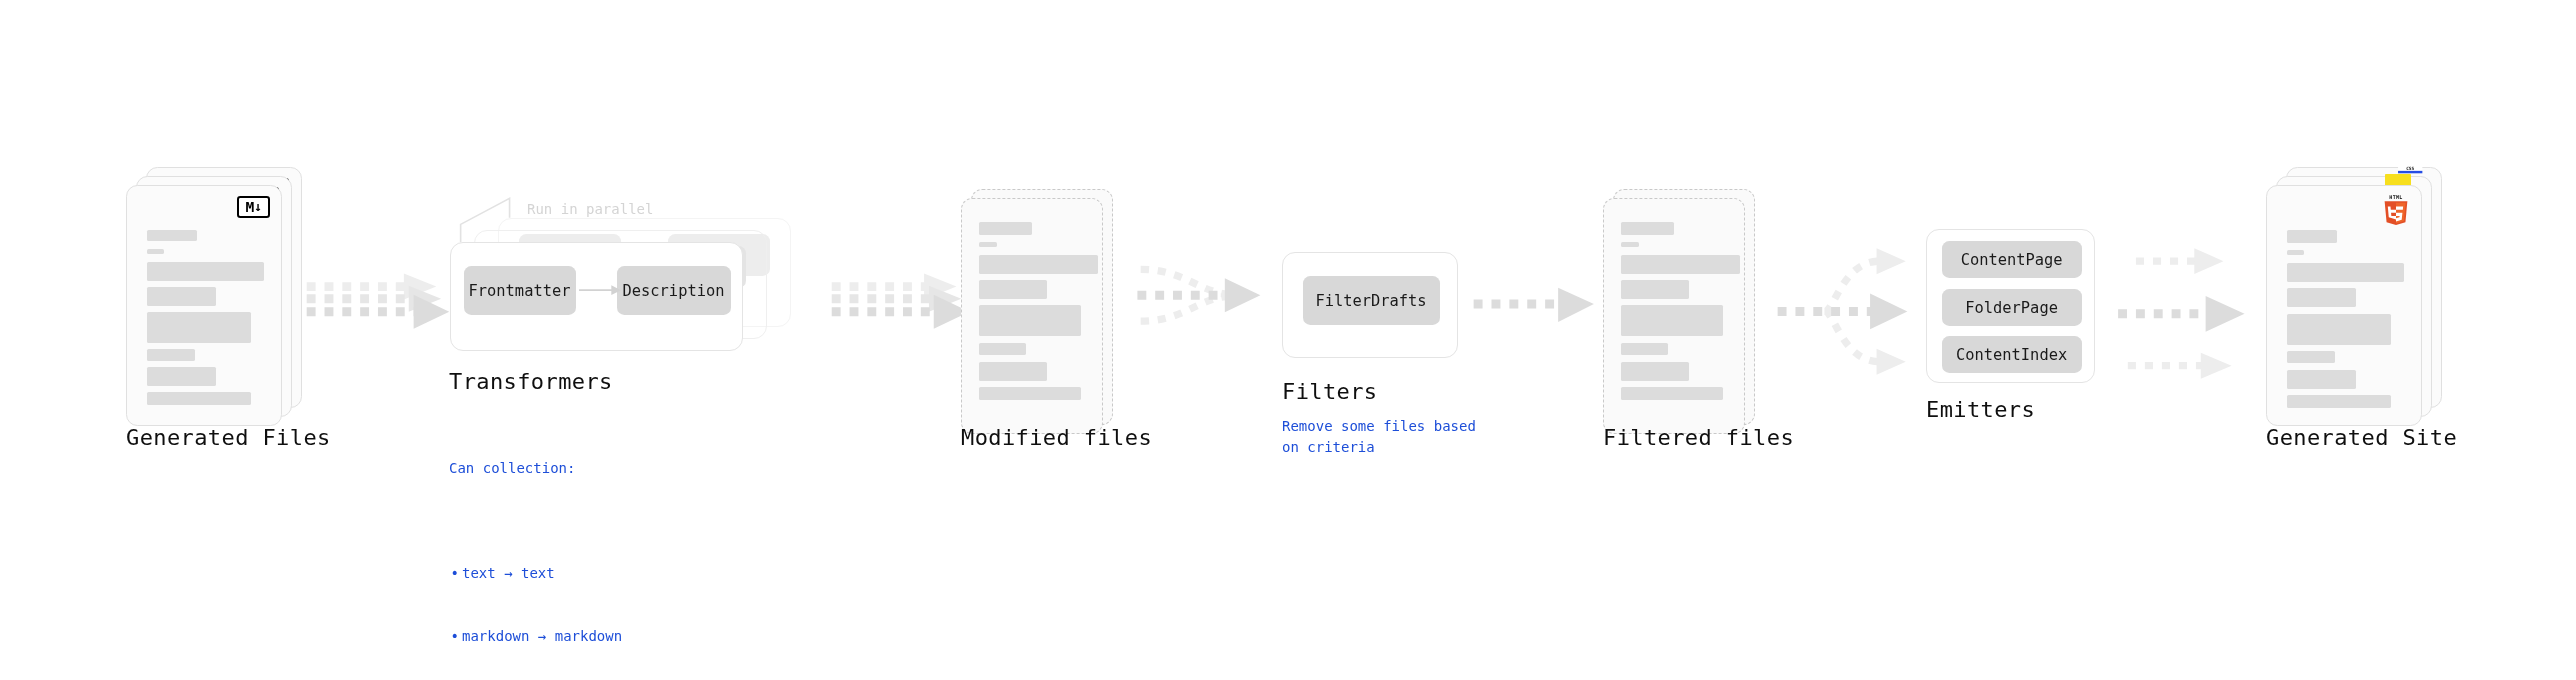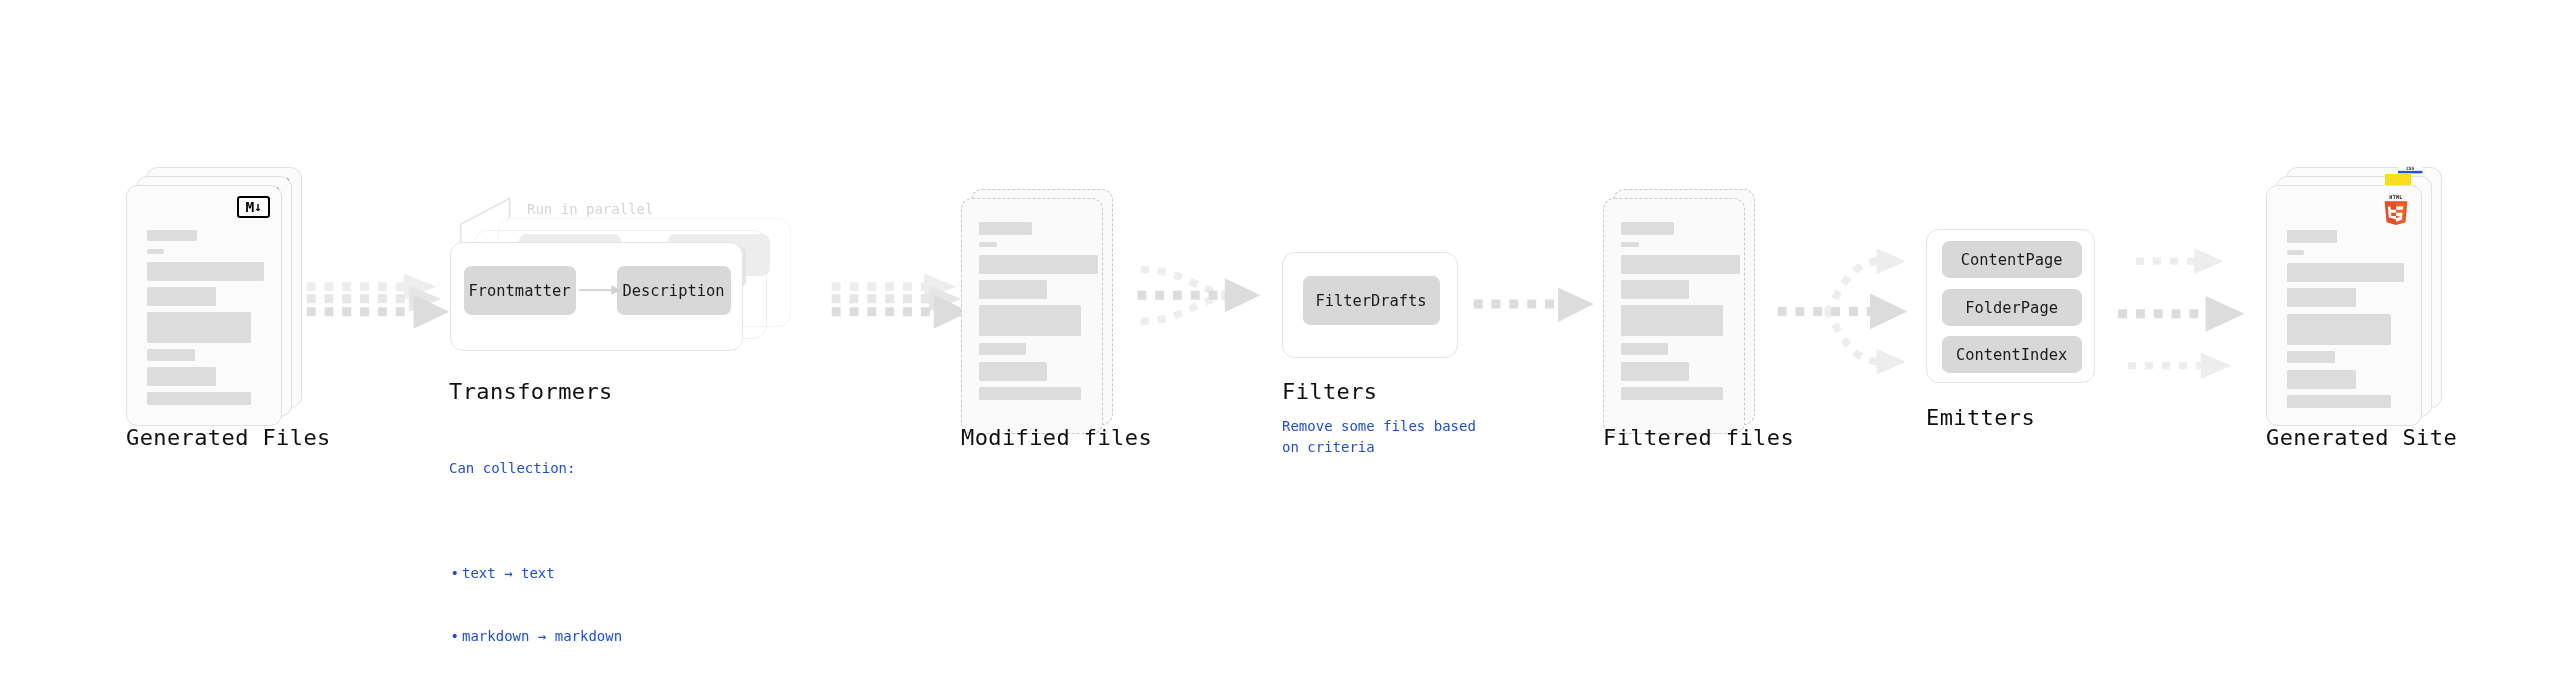--- a/index.html
+++ b/index.html
@@ -194,21 +194,21 @@
       <div class="pill" style="left:166px;top:23px;width:114px;height:49px;">Description</div>
       <svg style="position:absolute;left:128px;top:39px;" width="42" height="16.3" viewBox="0 0 52 20">
         <line x1="0" y1="10" x2="42" y2="10" stroke="#d2d2d2" stroke-width="2"></line>
         <polygon points="40,4 52,10 40,16" fill="#d2d2d2"></polygon>
       </svg>
     </div>
   </div>
 
   <div class="annot" style="left:527px;top:201px;">Run in parallel</div>
 
-  <div class="title" style="left:449px;top:379px;">Transformers</div>
+  <div class="title" style="left:449px;top:369px;">Transformers</div>
 
   <div class="subtitle" style="left:449px;top:416px;">
     <div>Can collection:</div>
     <ul>
       <li>text → text</li>
       <li>markdown → markdown</li>
       
     </ul>
   </div>
 
@@ -313,21 +313,21 @@
   </div>
 
   <div class="node" style="left:1926px;top:229px;width:169px;height:154px;">
     <div class="groupbox" style="left:0;top:0;width:169px;height:154px;">
       <div class="pill" style="left:14.6px;top:11.4px;width:140px;height:37px;">ContentPage</div>
       <div class="pill" style="left:14.6px;top:59px;width:140px;height:37px;">FolderPage</div>
       <div class="pill" style="left:14.6px;top:106px;width:140px;height:37px;">ContentIndex</div>
     </div>
   </div>
 
-  <div class="title" style="left:1926px;top:397px;margin-top:8px;">Emitters</div>
+  <div class="title" style="left:1926px;top:397px;">Emitters</div>
 
   <div class="arrowwrap" style="left:2110px;top:240px;">
     <svg width="154" height="146" viewBox="0 0 190 180">
       <g stroke="#ededed" stroke-width="9" stroke-dasharray="10 11" fill="none">
         <line x1="32" y1="26" x2="108" y2="26"></line>
       </g>
       <polygon points="104,10 140,26 104,42" fill="#ededed"></polygon>
       <g stroke="#dcdcdc" stroke-width="11" stroke-dasharray="11 11" fill="none">
         <line x1="10" y1="91" x2="124" y2="91"></line>
       </g>

